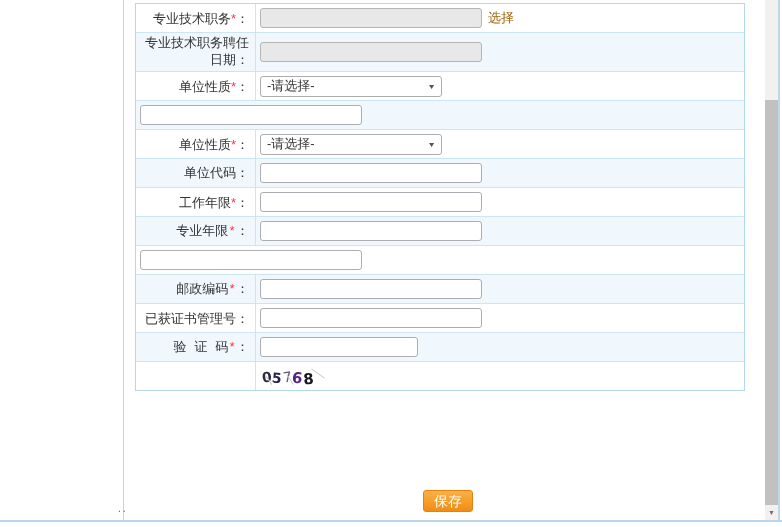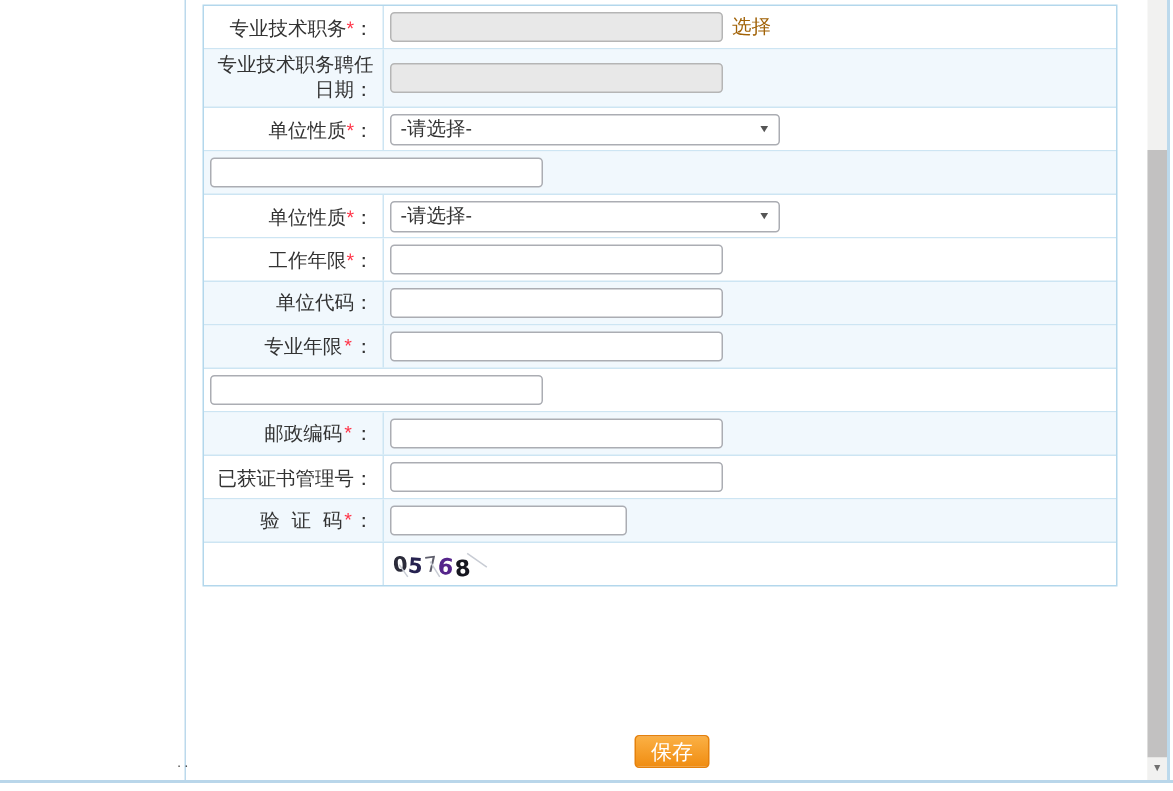--- a/index.html
+++ b/index.html
@@ -31,21 +31,21 @@
   .req{color:#ff3347;}
   .cell-value{flex:1;display:flex;align-items:center;padding:2px 4px;gap:6px;box-sizing:border-box;}
   input.txt{
     width:222px;height:20px;box-sizing:border-box;
     border:1px solid #abadb3;border-radius:3px;background:#fff;
     font-family:inherit;font-size:13px;color:#333;padding:0 4px;outline:none;
   }
   input.txt.narrow{width:158px;}
   input.txt.dis{background:#e8e8e8;border-color:#b5b5b5;}
   .select{
-    width:260px;height:21px;box-sizing:border-box;
+    width:182px;height:21px;box-sizing:border-box;
     border:1px solid #abadb3;border-radius:3px;background:#fff;
     display:flex;align-items:center;justify-content:space-between;
     padding:0 6px;color:#333;cursor:default;
   }
   .select .arrow{font-size:7px;color:#555;transform:scaleX(1.25);}
   a.pick-link{color:#a16207;text-decoration:none;cursor:pointer;}
 
   
   .captcha{position:relative;height:22px;display:flex;align-items:flex-end;margin-left:2px;}
   .captcha .d{display:inline-block;line-height:20px;letter-spacing:0.5px;font-family:"DejaVu Sans",sans-serif;}
@@ -118,31 +118,31 @@
       <div class="cell-label">
         <span class="lab"><span>单位性质</span><span class="req">*</span><span>：</span></span>
       </div>
       <div class="cell-value">
         <div class="select">
           <span>-请选择-</span>
           <span class="arrow">▼</span>
         </div>
       </div>
     </div>
+    <div class="row alt">
+      <div class="cell-label">
+        <span class="lab"><span>单位代码</span><span>：</span></span>
+      </div>
+      <div class="cell-value">
+        <input type="text" class="txt" style="">
+      </div>
+    </div>
     <div class="row">
       <div class="cell-label">
         <span class="lab"><span>工作年限</span><span class="req">*</span><span>：</span></span>
-      </div>
-      <div class="cell-value">
-        <input type="text" class="txt" style="">
-      </div>
-    </div>
-    <div class="row alt">
-      <div class="cell-label">
-        <span class="lab"><span>单位代码</span><span>：</span></span>
       </div>
       <div class="cell-value">
         <input type="text" class="txt" style="">
       </div>
     </div>
     <div class="row alt">
       <div class="cell-label">
         <span class="lab"><span>专业年限</span><span class="req">*</span><span>：</span></span>
       </div>
       <div class="cell-value">

